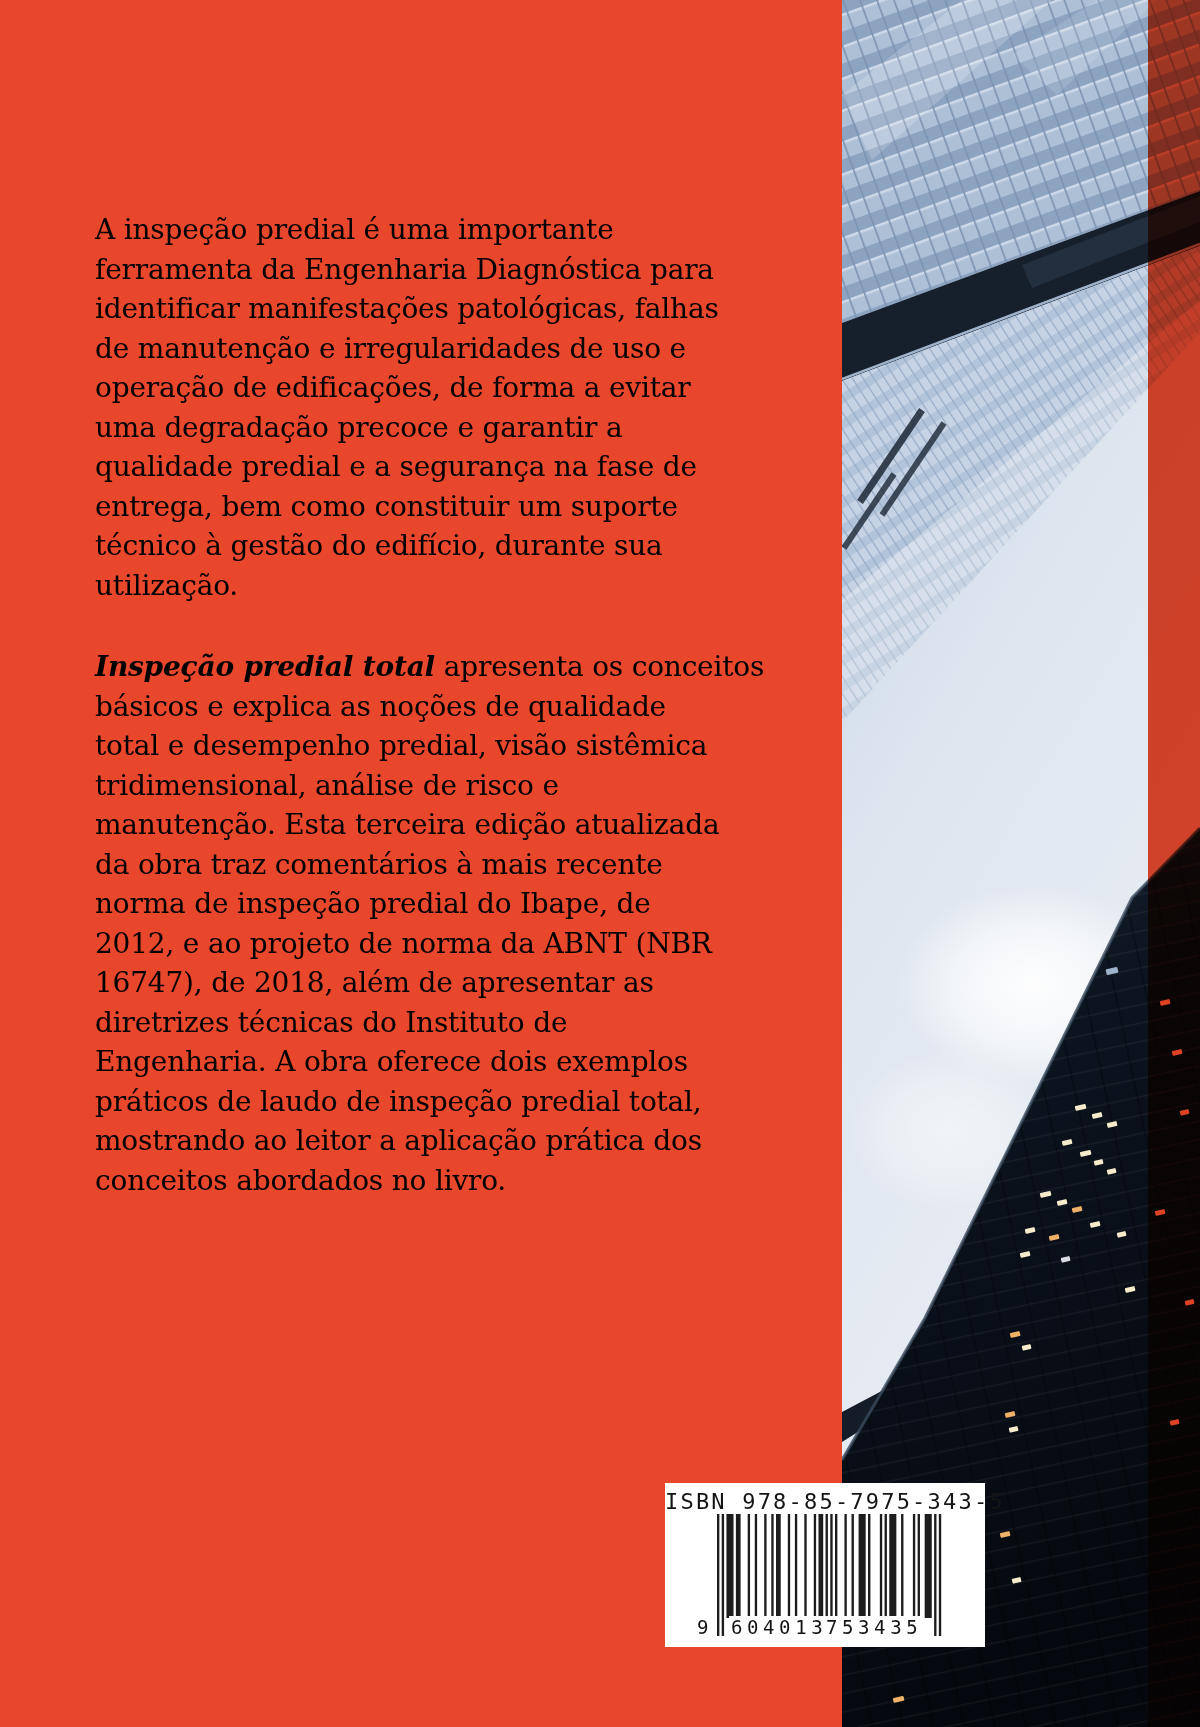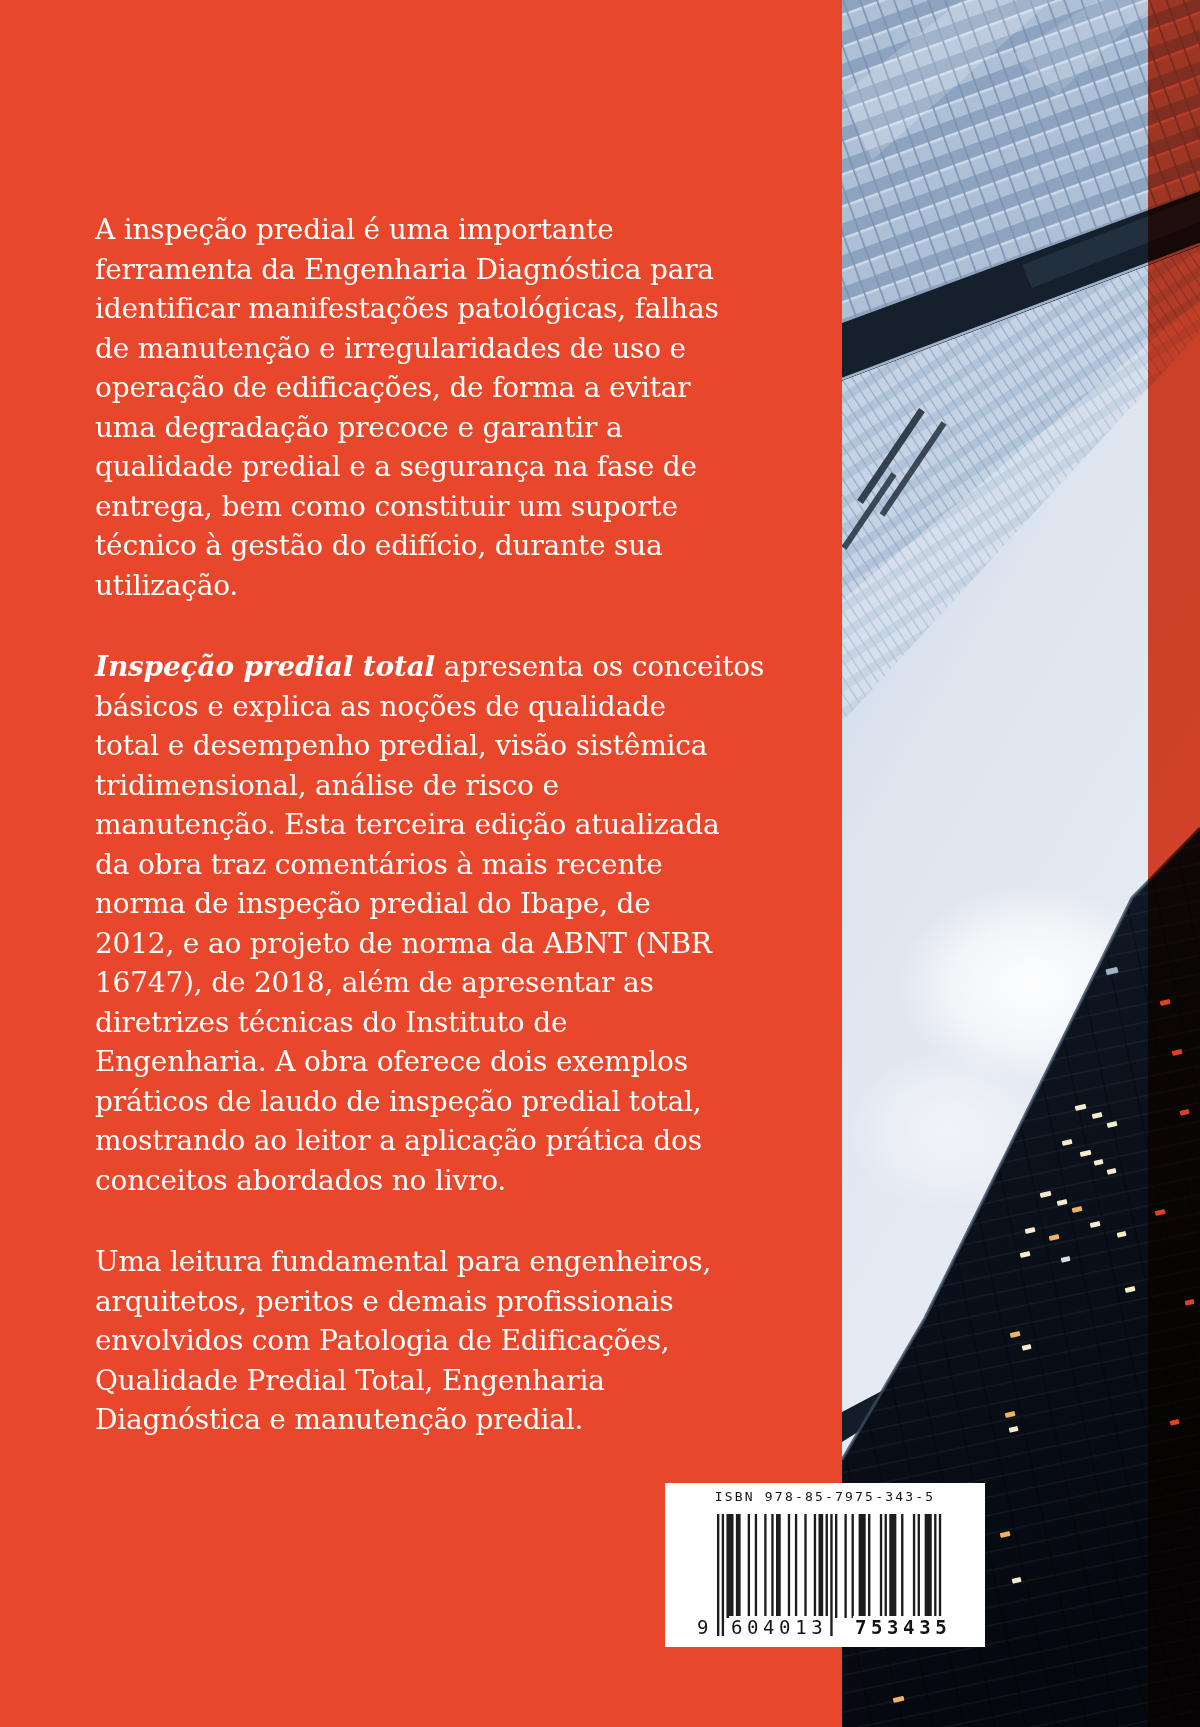--- a/index.html
+++ b/index.html
@@ -14,47 +14,47 @@
     position:absolute;left:842px;top:0;width:358px;height:1727px;overflow:hidden;
   }
   .photo svg{display:block;width:358px;height:1727px;}
   .red-band{
     position:absolute;left:1148px;top:0;width:52px;height:1727px;
     background:#e8472b;mix-blend-mode:multiply;
   }
   
   .blurb{
     position:absolute;left:95px;top:210px;width:700px;
-    color:#ffffff;font-size:28px;line-height:39.5px;
+    color:#000000;font-size:28px;line-height:39.5px;
     letter-spacing:-0.2px;
   }
   .blurb p{margin:0;white-space:pre;}
   .blurb p + p{margin-top:42px;}
   .blurb em{font-style:italic;font-weight:bold;}
   
   .isbn-box{
     position:absolute;left:665px;top:1483px;width:320px;height:164px;
     background:#ffffff;
   }
   .isbn-label{
     position:absolute;left:0;top:6px;width:100%;
     text-align:center;
     font-family:"DejaVu Sans Mono","Liberation Mono",monospace;
-    font-size:13px;letter-spacing:2.2px;color:#141414;white-space:pre;
+    font-size:22px;letter-spacing:2.2px;color:#141414;white-space:pre;
   }
   .isbn-box svg.bars{position:absolute;left:0;top:0;width:320px;height:164px;fill:#1d1d1d;}
   .bc-digits{
     position:absolute;top:133px;left:0;width:320px;height:24px;
     font-family:"DejaVu Sans Mono","Liberation Mono",monospace;
     font-size:19px;color:#141414;
   }
   .bc-digits span{position:absolute;top:0;background:#fff;padding:0 2px;}
   .bc-d9{left:30px;}
   .bc-g1{left:64px;letter-spacing:4.6px;}
-  .bc-g2{left:188px;letter-spacing:4.6px;font-weight:bold;}
+  .bc-g2{left:159px;letter-spacing:4.6px;}
 </style>
 </head>
 <body>
 
 <div class="cover">
 
   <div class="photo">
     <svg viewBox="0 0 358 1727" xmlns="http://www.w3.org/2000/svg">
       <defs>
         <linearGradient id="sky" x1="0" y1="0" x2="0.35" y2="1">
@@ -172,25 +172,20 @@
 manutenção. Esta terceira edição atualizada
 da obra traz comentários à mais recente
 norma de inspeção predial do Ibape, de
 2012, e ao projeto de norma da ABNT (NBR
 16747), de 2018, além de apresentar as
 diretrizes técnicas do Instituto de
 Engenharia. A obra oferece dois exemplos
 práticos de laudo de inspeção predial total,
 mostrando ao leitor a aplicação prática dos
 conceitos abordados no livro.</span></p>
-    <p>Uma leitura fundamental para engenheiros,
-arquitetos, peritos e demais profissionais
-envolvidos com Patologia de Edificações,
-Qualidade Predial Total, Engenharia
-Diagnóstica e manutenção predial.</p>
   </div>
 
   <div class="isbn-box">
     <div class="isbn-label">ISBN 978-85-7975-343-5</div>
     <svg class="bars" viewBox="0 0 320 164" xmlns="http://www.w3.org/2000/svg">
       <g id="barcode-bars">
           <rect x="52.00" y="31" width="2.36" height="122"></rect>
           <rect x="56.72" y="31" width="2.36" height="122"></rect>
           <rect x="61.44" y="31" width="7.08" height="104"></rect>
           <rect x="70.88" y="31" width="4.72" height="104"></rect>

